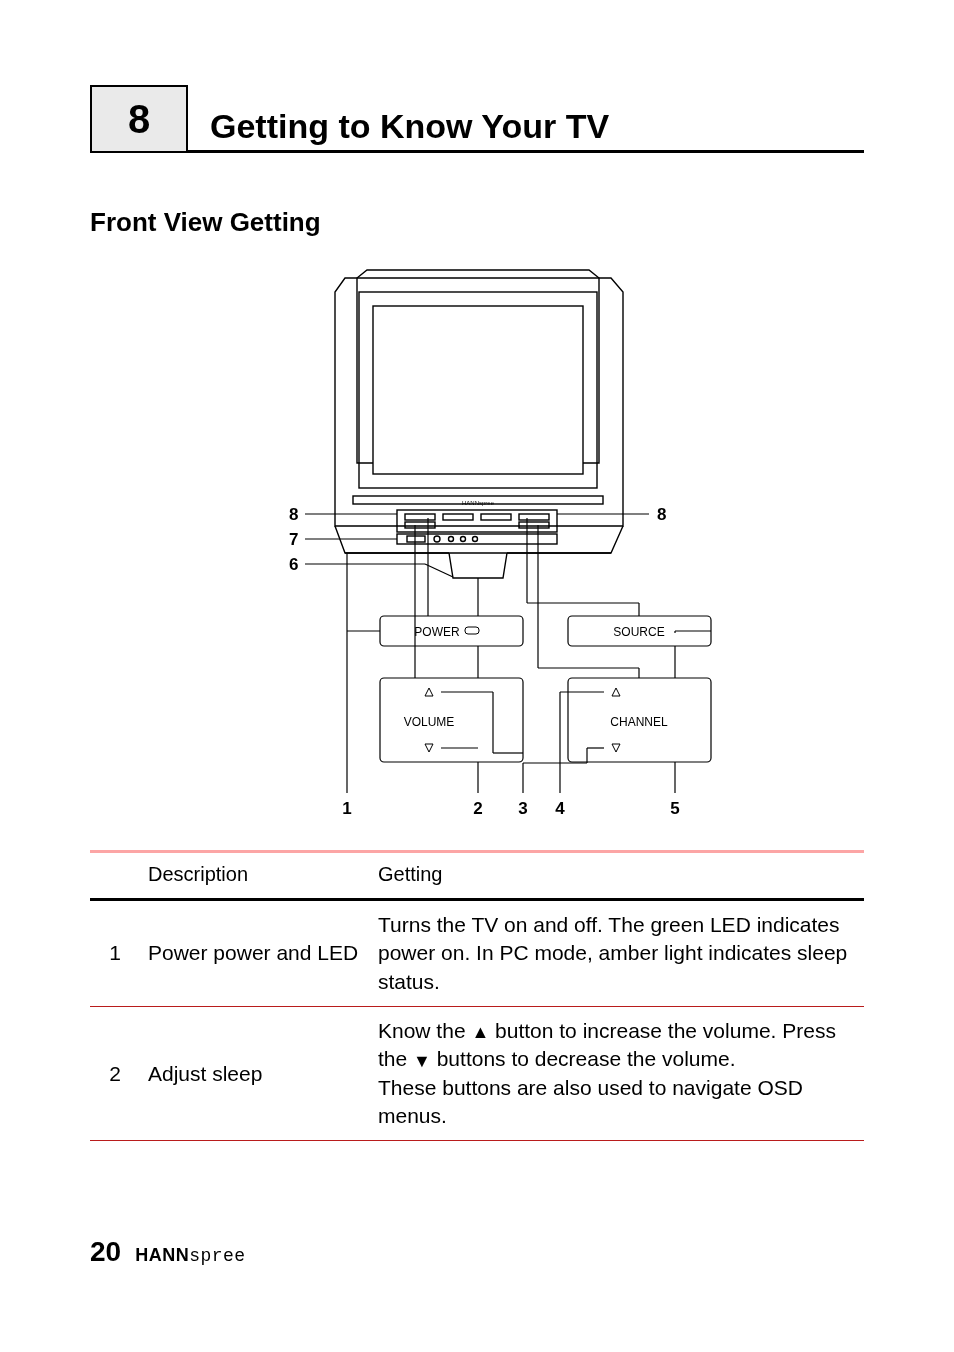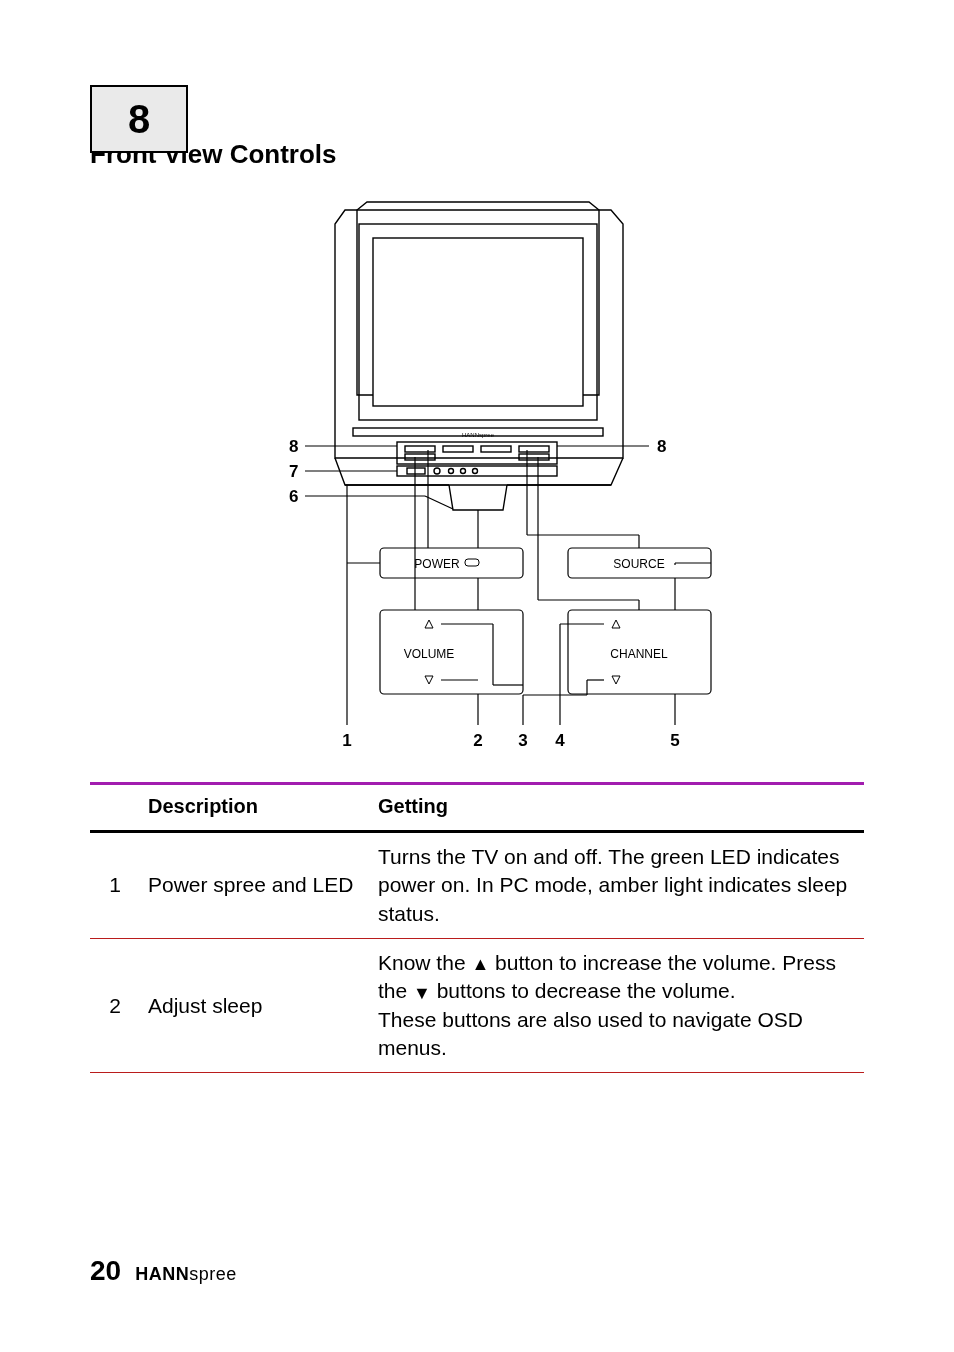--- a/index.html
+++ b/index.html
@@ -62,76 +62,80 @@
       width: 560px;
       height: 580px;
     }
     .controls-table {
       width: 100%;
       border-collapse: collapse;
     }
     .controls-table th {
       text-align: left;
       font-size: 20px;
-      font-weight: 700;
+      font-weight: 400;
       padding: 10px 8px 12px 8px;
-      border-top: 3px solid #a21caf;
+      border-top: 3px solid #fca5a5;
       border-bottom: 3px solid #000;
     }
     .controls-table td {
       font-size: 21px;
       padding: 10px 8px;
       border-bottom: 1px solid #b91c1c;
       vertical-align: middle;
       line-height: 1.35;
     }
     .controls-table .col-num {
       width: 50px;
       text-align: center;
     }
     .controls-table .col-desc {
       width: 230px;
     }
     .footer {
       position: absolute;
       left: 90px;
-      bottom: 65px;
+      bottom: 84px;
       display: flex;
       align-items: baseline;
       gap: 14px;
     }
     .page-num {
       font-size: 28px;
       font-weight: 900;
     }
     .brand {
       font-size: 18px;
       font-weight: 700;
       letter-spacing: 0.5px;
     }
     .brand .light {
       font-weight: 400;
+      font-family: Liberation Mono, monospace;
     }
     .tri-up, .tri-down {
       display: inline-block;
       font-size: 18px;
       vertical-align: middle;
       line-height: 1;
     }
   </style>
 </head>
 <body>
 
 <div class="chapter-box">
   <div class="chapter-num-wrap">
     <span class="chapter-num">8</span>
   </div>
+  <div class="chapter-title-wrap">
+    <span class="chapter-title">Getting to Know Your TV</span>
+  </div>
 </div>
 
-<div class="section-title">Front View Controls</div>
+<div class="section-title">Front View Getting</div>
 
 <div class="diagram-area">
   <svg class="diagram-svg" viewBox="0 0 560 580">
 
     <g stroke="#000" stroke-width="1.4" fill="none">
 
       <path d="M170 12 L392 12 L402 20 L402 205 L160 205 L160 20 Z"></path>
 
       <path d="M148 20 L414 20 L426 34 L426 268 L138 268 L138 34 Z"></path>
 
@@ -246,21 +250,21 @@
   <thead>
     <tr>
       <th class="col-num"></th>
       <th class="col-desc">Description</th>
       <th>Getting</th>
     </tr>
   </thead>
   <tbody>
     <tr>
       <td class="col-num">1</td>
-      <td class="col-desc">Power spree and LED</td>
+      <td class="col-desc">Power power and LED</td>
       <td>Turns the TV on and off. The green LED indicates power on. In PC mode, amber light indicates sleep status.</td>
     </tr>
     <tr>
       <td class="col-num">2</td>
       <td class="col-desc">Adjust sleep</td>
       <td>
         <span>Know the </span><span class="tri-up">▲</span><span> button to increase the volume. Press the </span><span class="tri-down">▼</span><span> buttons to decrease the volume.</span><br>
         <span>These buttons are also used to navigate OSD menus.</span>
       </td>
     </tr>

